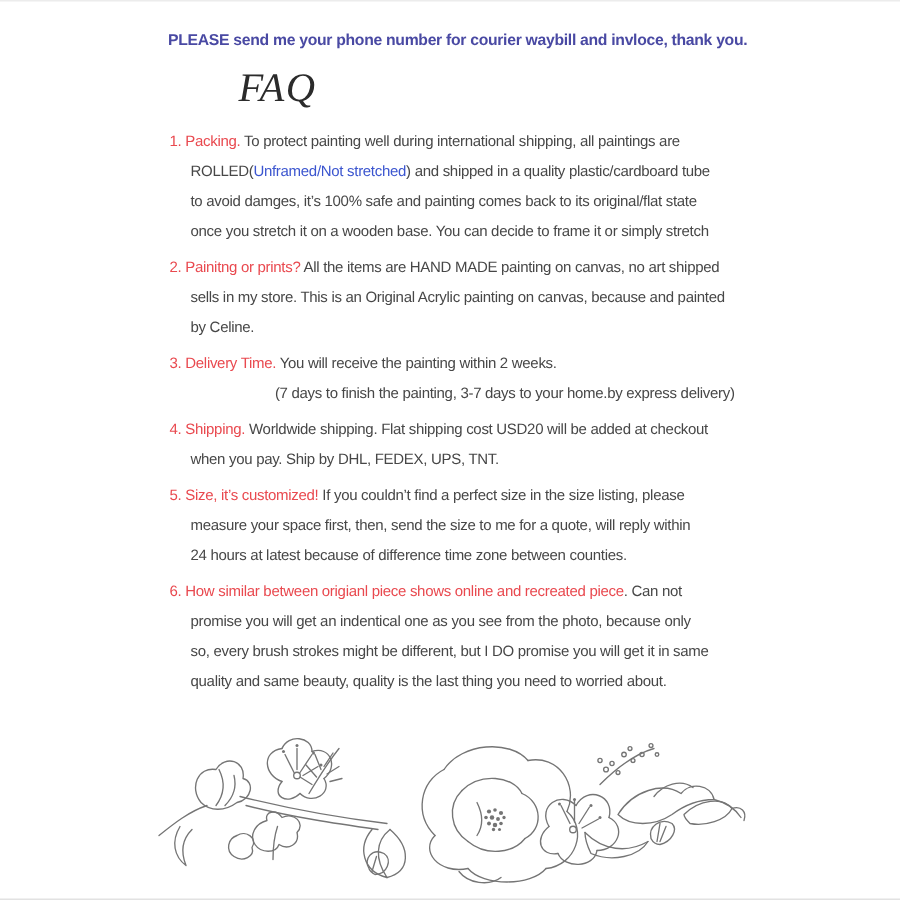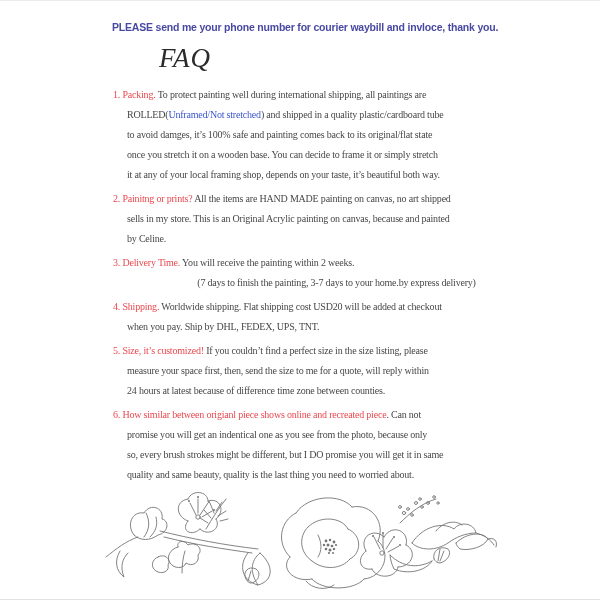--- a/index.html
+++ b/index.html
@@ -18,21 +18,21 @@
   }
   .faq-title{
     position:absolute;left:111px;top:42px;
     font-family:"Liberation Serif",serif;font-style:italic;
     font-size:27px;color:#2b2b2b;letter-spacing:1px;margin-left:48px;
   }
   .faq-list{position:absolute;left:113px;top:84px;width:440px;}
   .faq-item{margin-bottom:4px;}
   .faq-line{
     line-height:20px;font-size:10px;letter-spacing:-0.2px;
-    color:var(--body-gray);white-space:nowrap;font-family:Liberation Serif, serif;
+    color:var(--body-gray);white-space:nowrap;
   }
   .faq-line.pad-norm{padding-left:14px;}
   .faq-line.pad-sm{padding-left:7px;text-align:center;}
   .seg-red{color:var(--heading-red);}
   .seg-blue{color:var(--link-blue);margin-top:20px;}
   .floral{
     position:absolute;left:100px;top:490px;width:420px;height:100px;
     color:var(--art-stroke);
   }
   .floral svg{display:block;width:100%;height:100%;}
@@ -45,21 +45,20 @@
   <div class="notice">PLEASE send me your phone number for courier waybill and invloce, thank you.</div>
 
   <div class="faq-title">FAQ</div>
 
   <div class="faq-list">
       <div class="faq-item">
         <div class="faq-line pad-none"><span class="seg seg-red">1. Packing.</span><span class="seg seg-body"> To protect painting well during international shipping, all paintings are</span></div>
         <div class="faq-line pad-norm"><span class="seg seg-body">ROLLED(</span><span class="seg seg-blue">Unframed/Not stretched</span><span class="seg seg-body">) and shipped in a quality plastic/cardboard tube</span></div>
         <div class="faq-line pad-norm"><span class="seg seg-body">to avoid damges, it’s 100% safe and painting comes back to its original/flat state</span></div>
         <div class="faq-line pad-norm"><span class="seg seg-body">once you stretch it on a wooden base. You can decide to frame it or simply stretch</span></div>
-        <div class="faq-line pad-norm"><span class="seg seg-body">it at any of your local framing shop, depends on your taste, it’s beautiful both way.</span></div>
       </div>
       <div class="faq-item">
         <div class="faq-line pad-none"><span class="seg seg-red">2. Painitng or prints?</span><span class="seg seg-body"> All the items are HAND MADE painting on canvas, no art shipped</span></div>
         <div class="faq-line pad-norm"><span class="seg seg-body">sells in my store. This is an Original Acrylic painting on canvas, because and painted</span></div>
         <div class="faq-line pad-norm"><span class="seg seg-body">by Celine.</span></div>
       </div>
       <div class="faq-item">
         <div class="faq-line pad-none"><span class="seg seg-red">3. Delivery Time.</span><span class="seg seg-body"> You will receive the painting within 2 weeks.</span></div>
         <div class="faq-line pad-sm"><span class="seg seg-body">(7 days to finish the painting, 3-7 days to your home.by express delivery)</span></div>
       </div>

